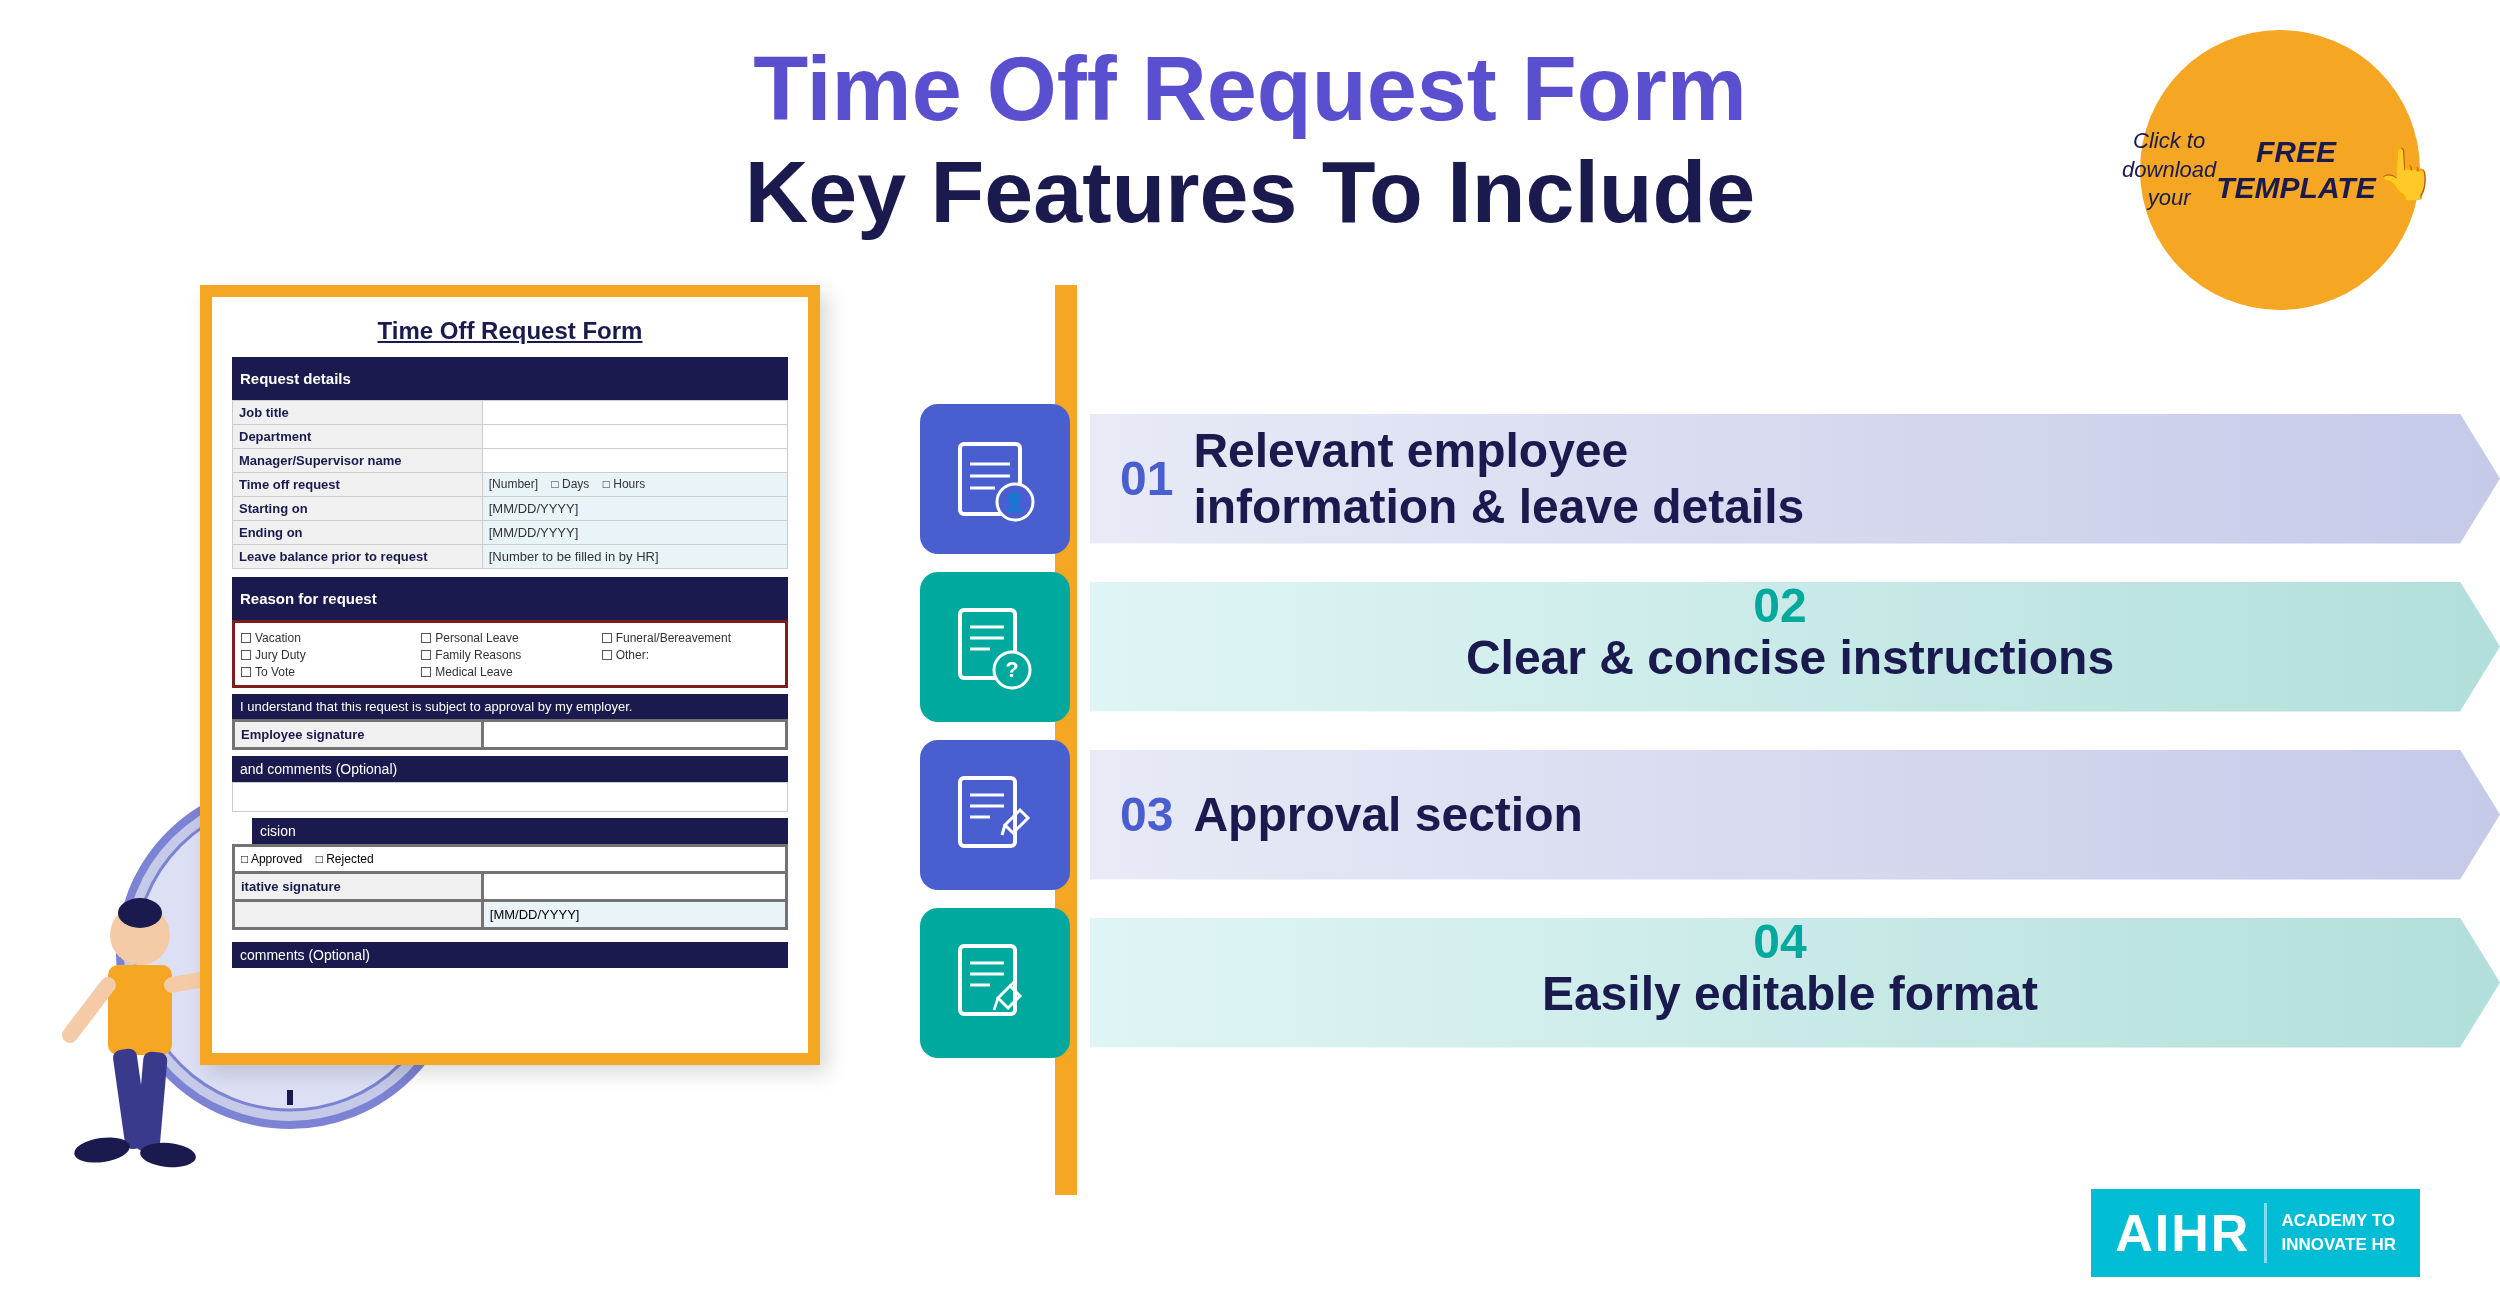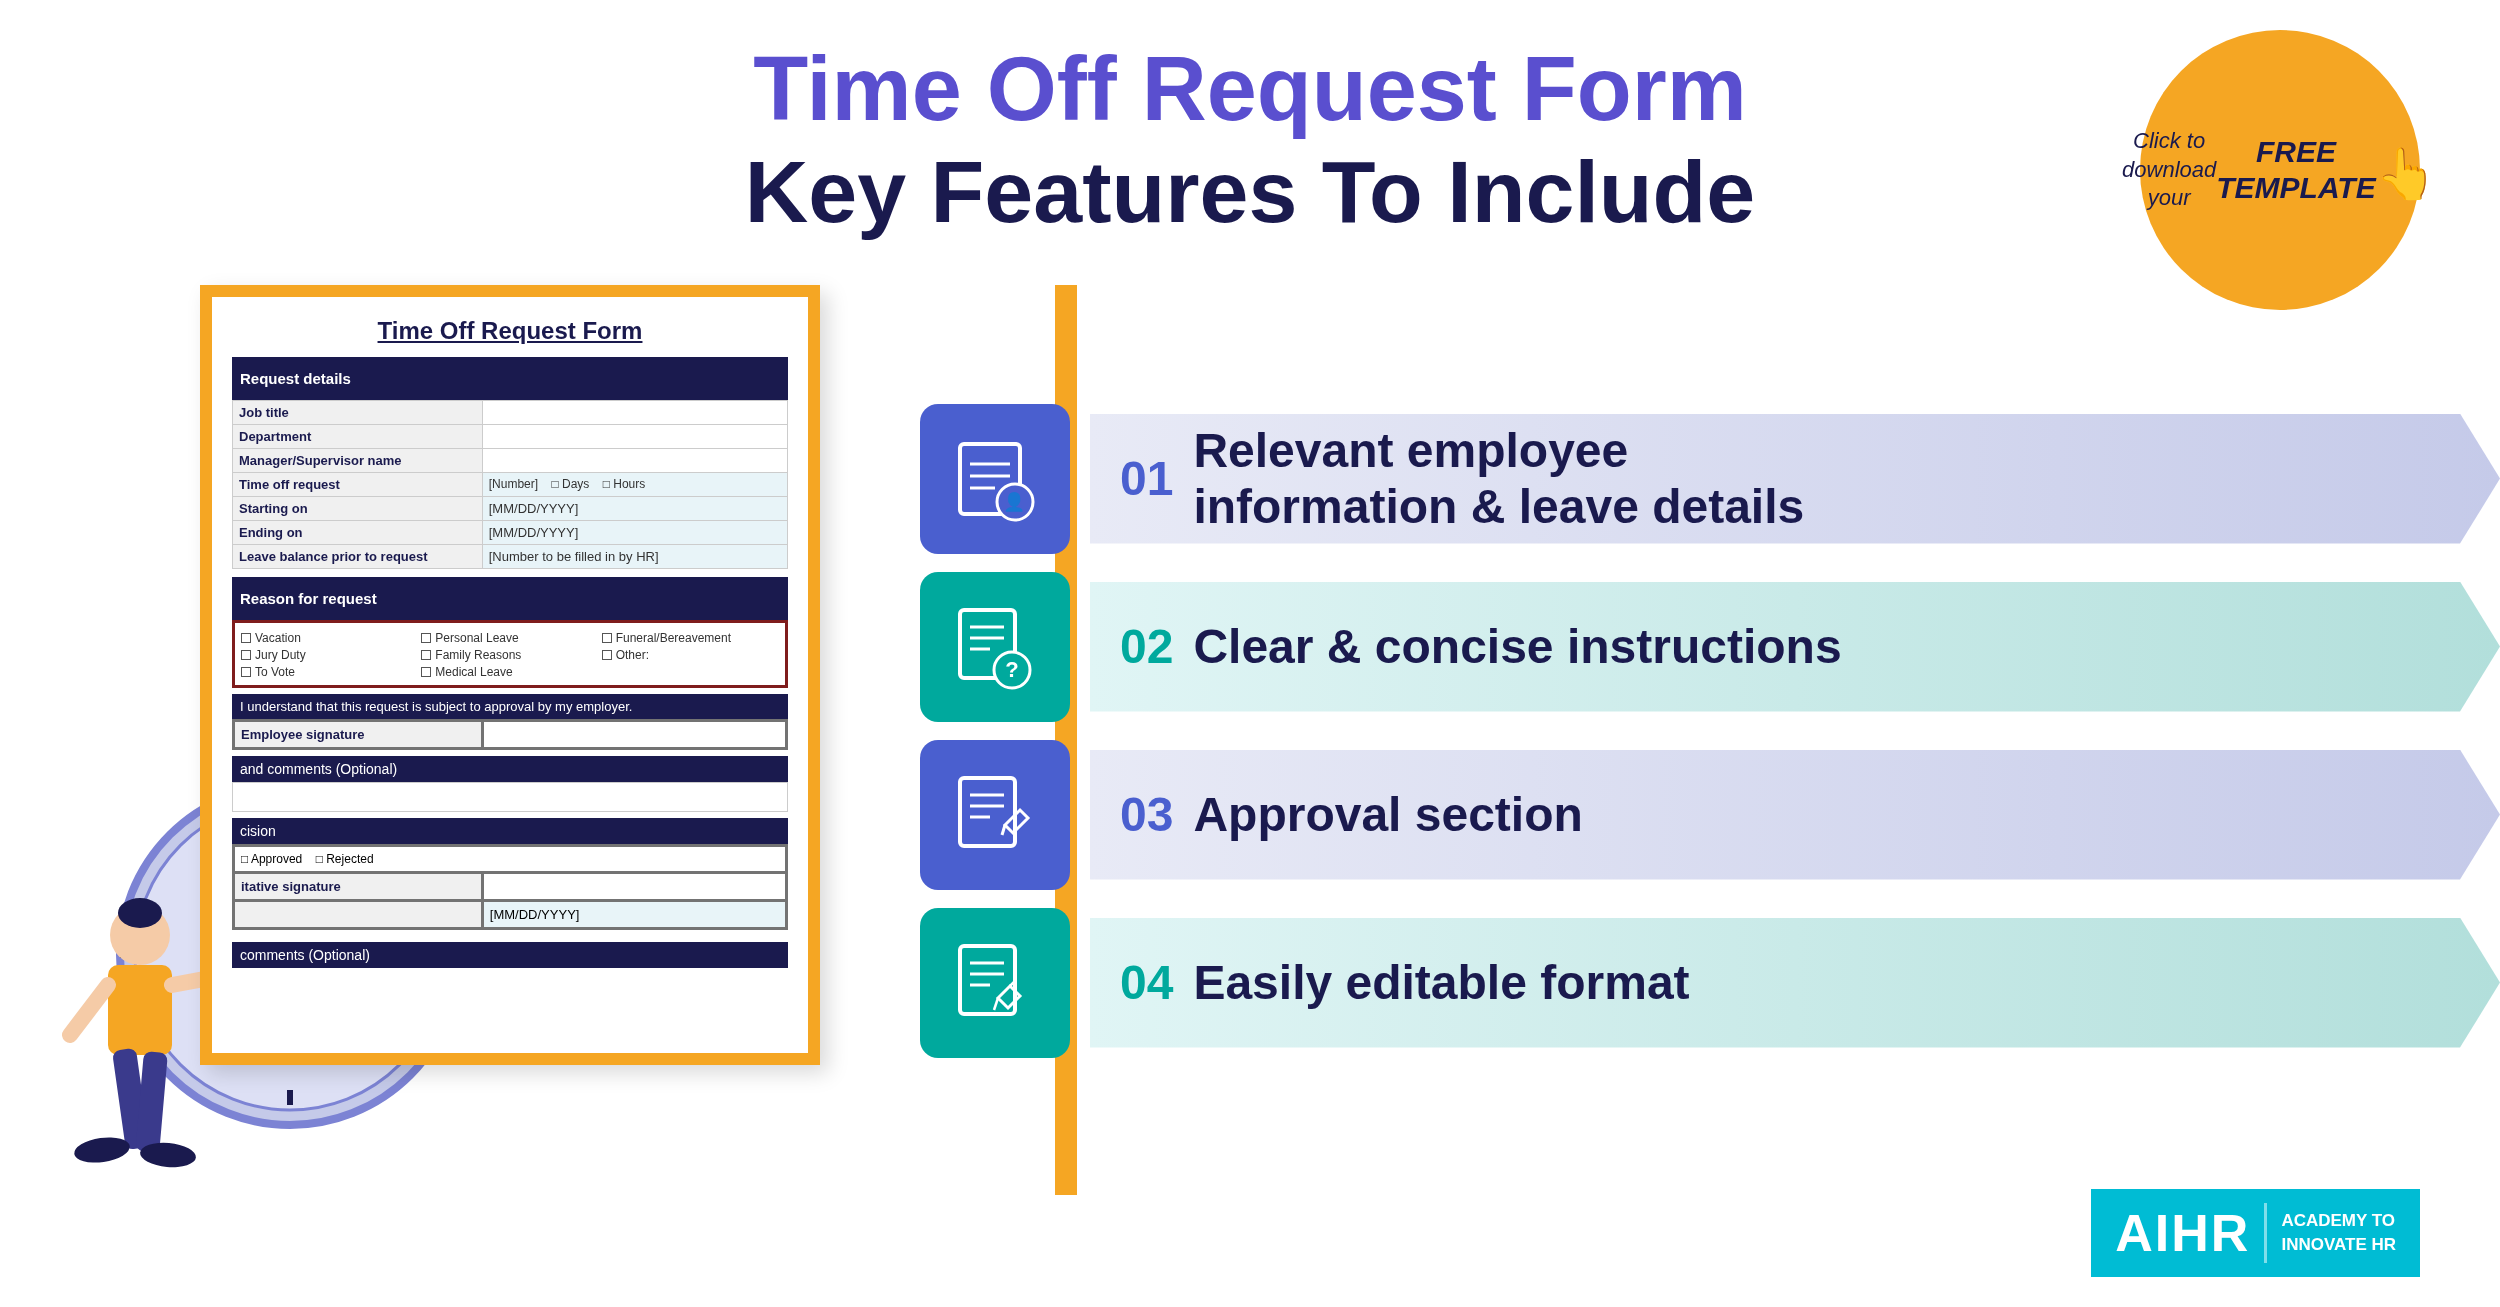--- a/index.html
+++ b/index.html
@@ -247,20 +247,21 @@
       align-items: center;
       background: linear-gradient(to right, #e8eaf6, #c5cae9);
       height: 130px;
       padding: 0 40px 0 30px;
       flex: 1;
       clip-path: polygon(0 0, calc(100% - 40px) 0, 100% 50%, calc(100% - 40px) 100%, 0 100%);
       position: relative;
     }
     .feature-card-teal {
       background: linear-gradient(to right, #e0f5f5, #b2dfdb);
+      flex-direction: column;
     }
 
     .feature-number {
       font-size: 48px;
       font-weight: 900;
       color: #4a5fcf;
       margin-right: 20px;
       line-height: 1;
       flex-shrink: 0;
     }
@@ -419,21 +420,21 @@
               <tr>
             <td class="label-cell">Employee signature</td>
             <td class="value-light"></td>
           </tr>
         </tbody>
           </table>
 
         <div style="background:#1a1a4e; color:#fff; font-size:14px; padding:5px 8px; margin-top:6px;">and comments (Optional)</div>
         <div style="height:30px; border:1px solid #ccc; background:#fff;"></div>
 
-        <div style="background:#1a1a4e; color:#fff; font-size:14px; padding:5px 8px; margin-top:6px;">cision</div>
+        <div style="background:#1a1a4e; color:#fff; font-size:14px; padding:5px 8px; margin-top:6px;margin-left:20px;">cision</div>
         <table class="sig-table">
           <tbody>
               <tr>
             <td colspan="2" style="font-size:12px; background:#fff;">□ Approved &nbsp;&nbsp; □ Rejected</td>
           </tr>
           <tr>
             <td class="label-cell">itative signature</td>
             <td class="value-light"></td>
           </tr>
           <tr>

